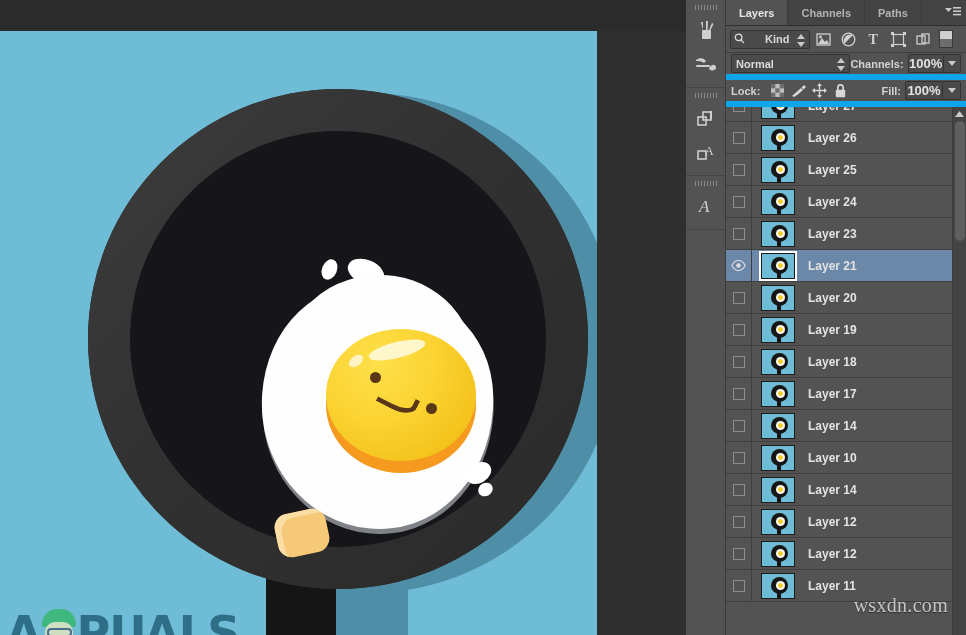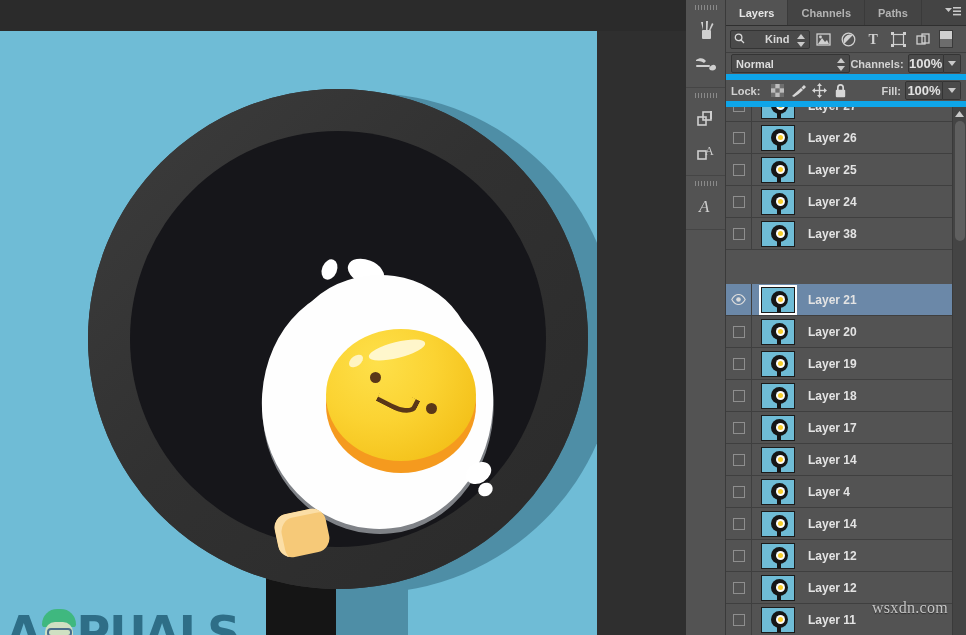--- a/index.html
+++ b/index.html
@@ -221,21 +221,21 @@
 
   
   #layer-list-wrap {
     flex: 1; position: relative; background: #535353; overflow: hidden; display: flex;
   }
   #layer-list { flex: 1; position: relative; overflow: hidden; }
   .layer-row {
     height: 32px; display: flex; align-items: center;
     border-bottom: 1px solid #3f3f3f; background: #535353; position: relative;
   }
-  .layer-row.selected { background: #6B88A8; margin-top: 34px; }
+  .layer-row.selected { background: #6B88A8; }
   .vis-cell {
     width: 26px; height: 32px; display: flex; align-items: center; justify-content: center;
     border-right: 1px solid #3f3f3f; flex: 0 0 26px;
   }
   .vis-box { width: 12px; height: 12px; border: 1px solid #8e8e8e; }
   .eye-icon { color: #dcdcdc; }
   .thumb-cell { width: 52px; display: flex; align-items: center; justify-content: center; flex: 0 0 52px; }
   .thumb {
     width: 34px; height: 26px; background: #6FBCD6; border: 1px solid #1b1b1b;
     position: relative; overflow: hidden;
@@ -255,21 +255,21 @@
   #scroll-up {
     height: 13px; display: flex; align-items: center; justify-content: center; color: #c9c9c9;
   }
   #scroll-thumb {
     position: absolute; left: 2px; top: 14px; width: 10px; height: 120px;
     background: #5f5f5f; border-radius: 5px;
   }
 
   
   #wsxdn {
-    position: absolute; right: 18px; bottom: 18px; font-size: 16px;
+    position: absolute; right: 18px; bottom: 18px; font-size: 20px;
     color: #c6c6c6; font-family: "Liberation Serif", serif; letter-spacing: .3px;
     text-shadow: 0 1px 1px rgba(0,0,0,.5); pointer-events: none;
   }
   
   #top-bar {
     position: absolute; left: 0; top: 0; width: 686px; height: 31px; background: #2b2b2b;
   }
   #bottom-right-gap {
     position: absolute; left: 597px; top: 31px; width: 89px; height: 604px; background: #2f2f2f;
   }
@@ -595,21 +595,21 @@
               <span class="vis-box"></span>
             </div>
             <div class="thumb-cell">
               <span class="thumb">
                 <span class="t-pan"></span>
                 <span class="t-handle"></span>
                 <span class="t-white"></span>
                 <span class="t-yolk"></span>
               </span>
             </div>
-            <div class="layer-name">Layer 38</div>
+            <div class="layer-name">Layer 23</div>
           </div>
           <div class="layer-row selected">
             <div class="vis-cell">
               <span class="eye-icon"><svg width="15" height="11" viewBox="0 0 15 11">
                   <path d="M7.5 0.5 C3.5 0.5 0.8 5.5 0.8 5.5 C0.8 5.5 3.5 10.5 7.5 10.5 C11.5 10.5 14.2 5.5 14.2 5.5 C14.2 5.5 11.5 0.5 7.5 0.5 Z" fill="none" stroke="#dcdcdc" stroke-width="1.1"></path>
                   <circle cx="7.5" cy="5.5" r="2.3" fill="#dcdcdc"></circle>
                 </svg></span>
             </div>
             <div class="thumb-cell">
               <span class="thumb">
@@ -696,21 +696,21 @@
               <span class="vis-box"></span>
             </div>
             <div class="thumb-cell">
               <span class="thumb">
                 <span class="t-pan"></span>
                 <span class="t-handle"></span>
                 <span class="t-white"></span>
                 <span class="t-yolk"></span>
               </span>
             </div>
-            <div class="layer-name">Layer 4</div>
+            <div class="layer-name">Layer 10</div>
           </div>
           <div class="layer-row">
             <div class="vis-cell">
               <span class="vis-box"></span>
             </div>
             <div class="thumb-cell">
               <span class="thumb">
                 <span class="t-pan"></span>
                 <span class="t-handle"></span>
                 <span class="t-white"></span>

